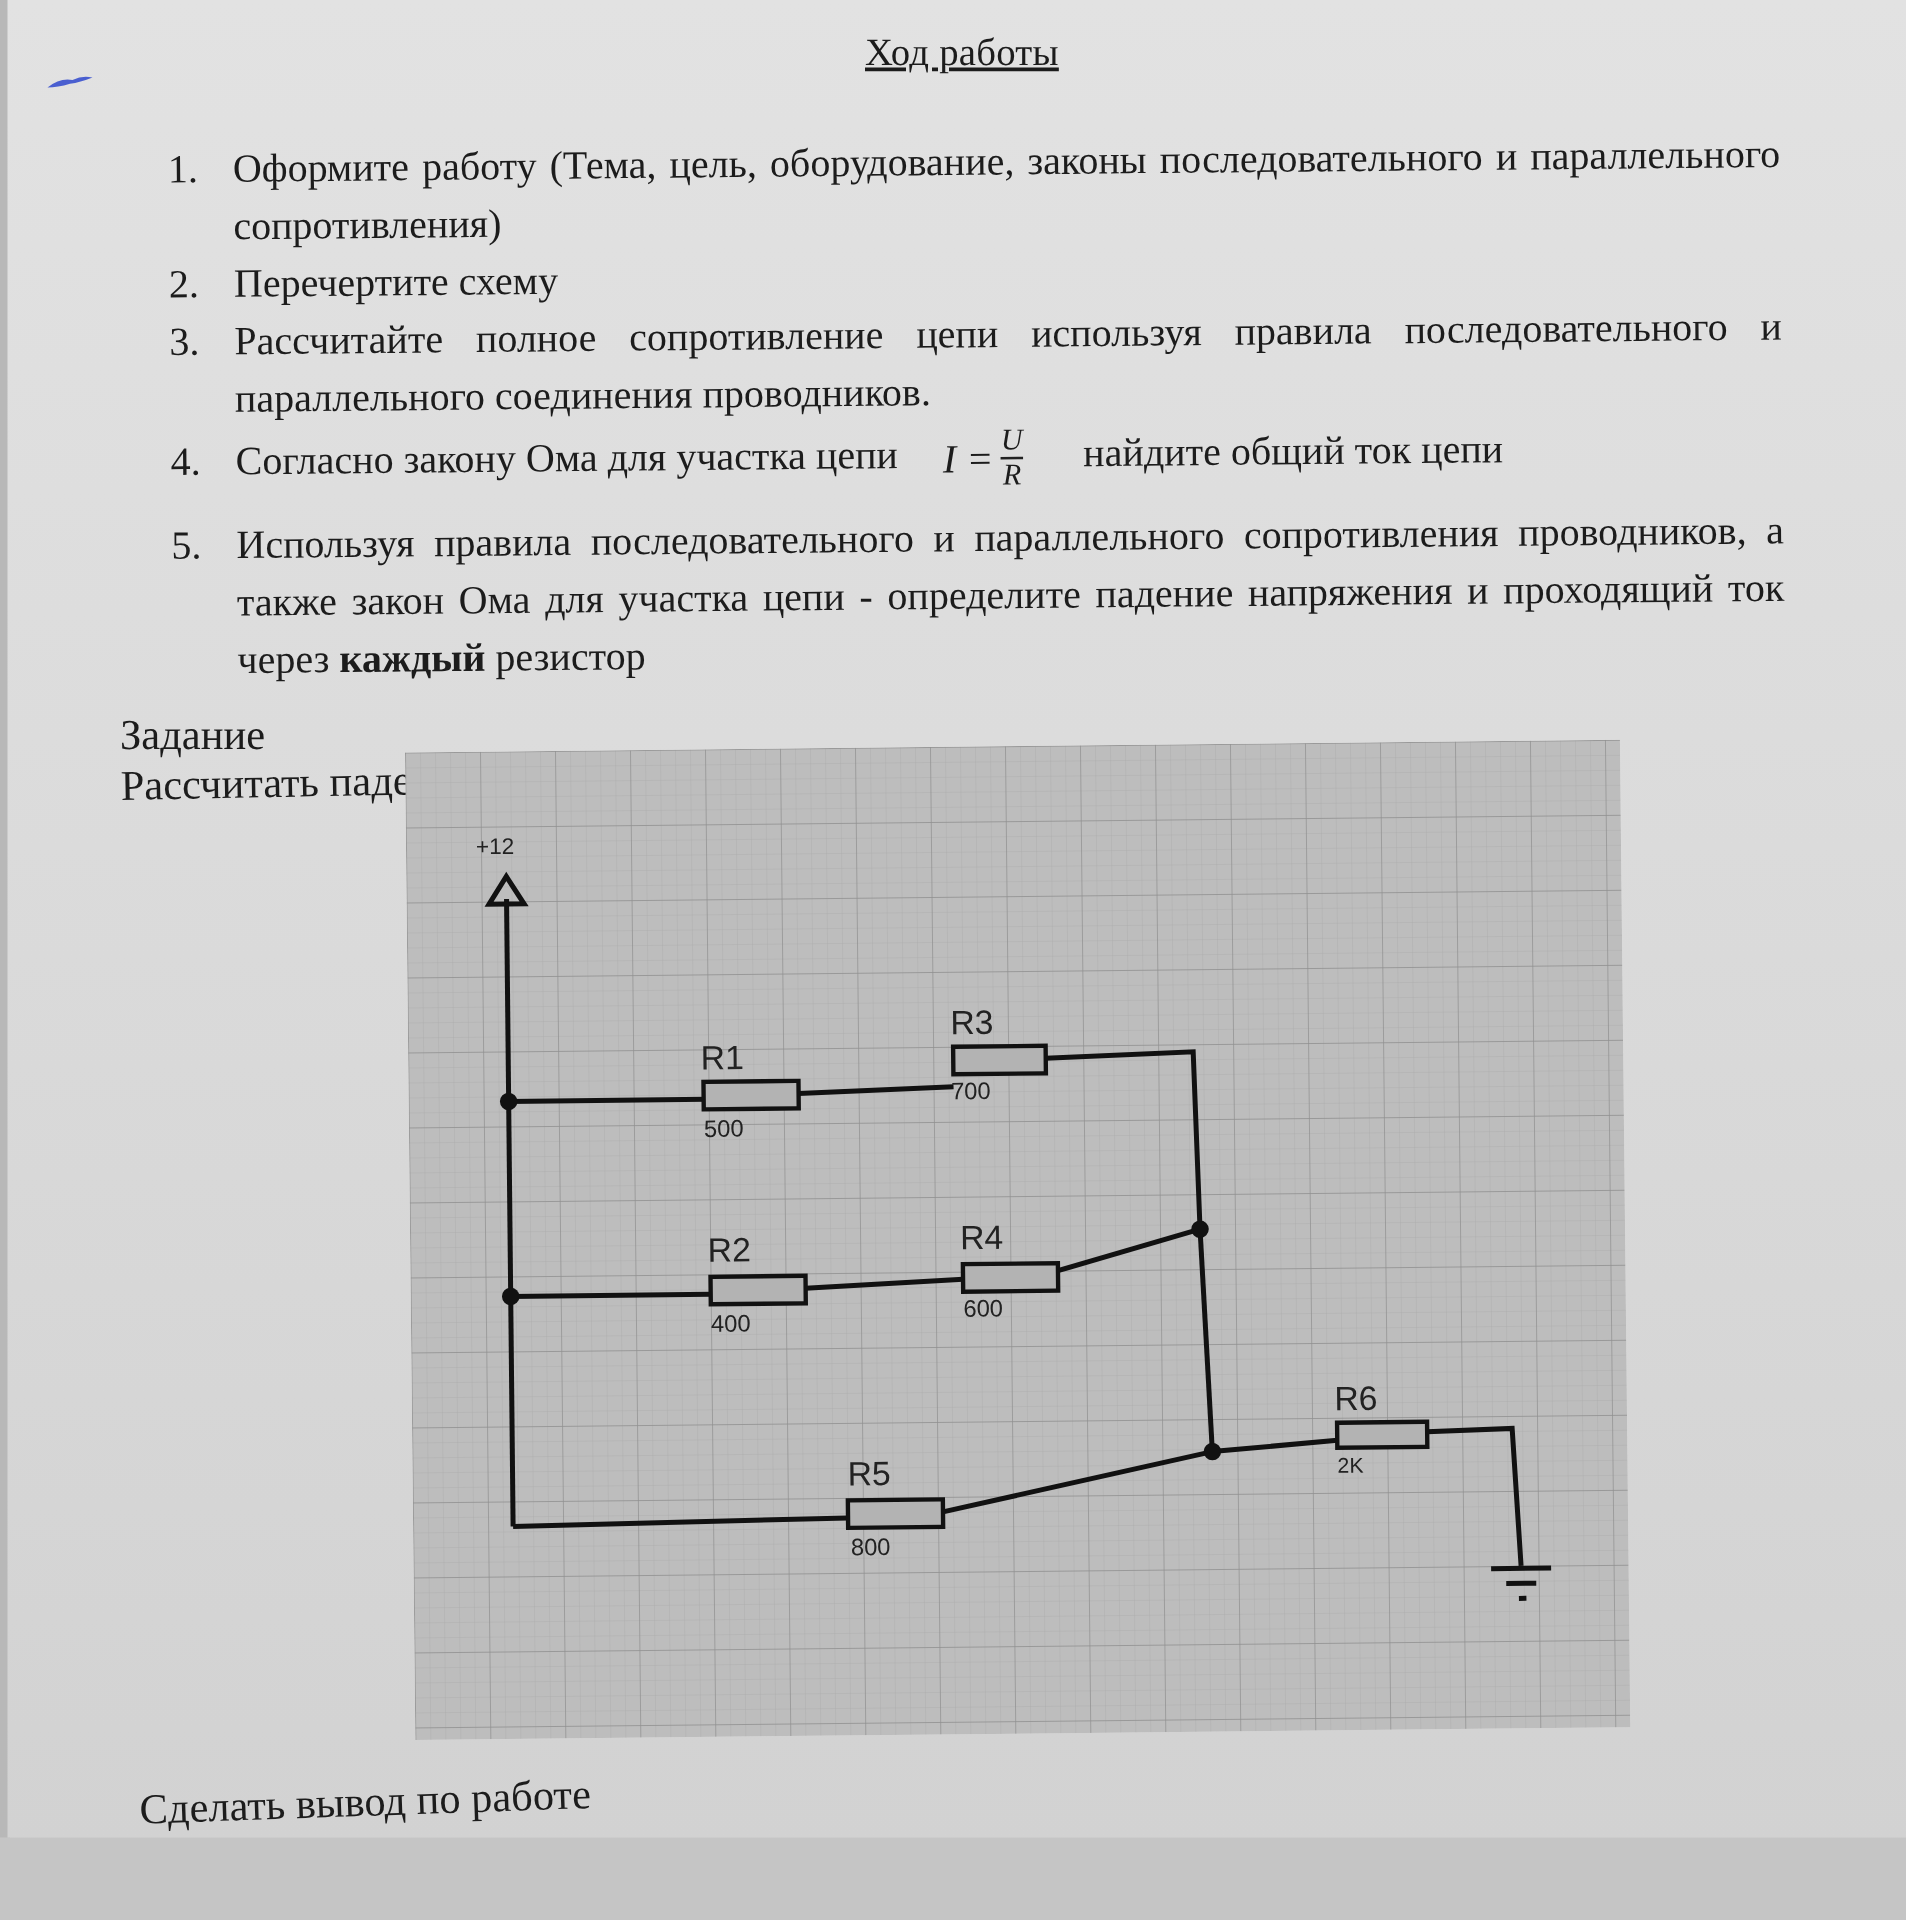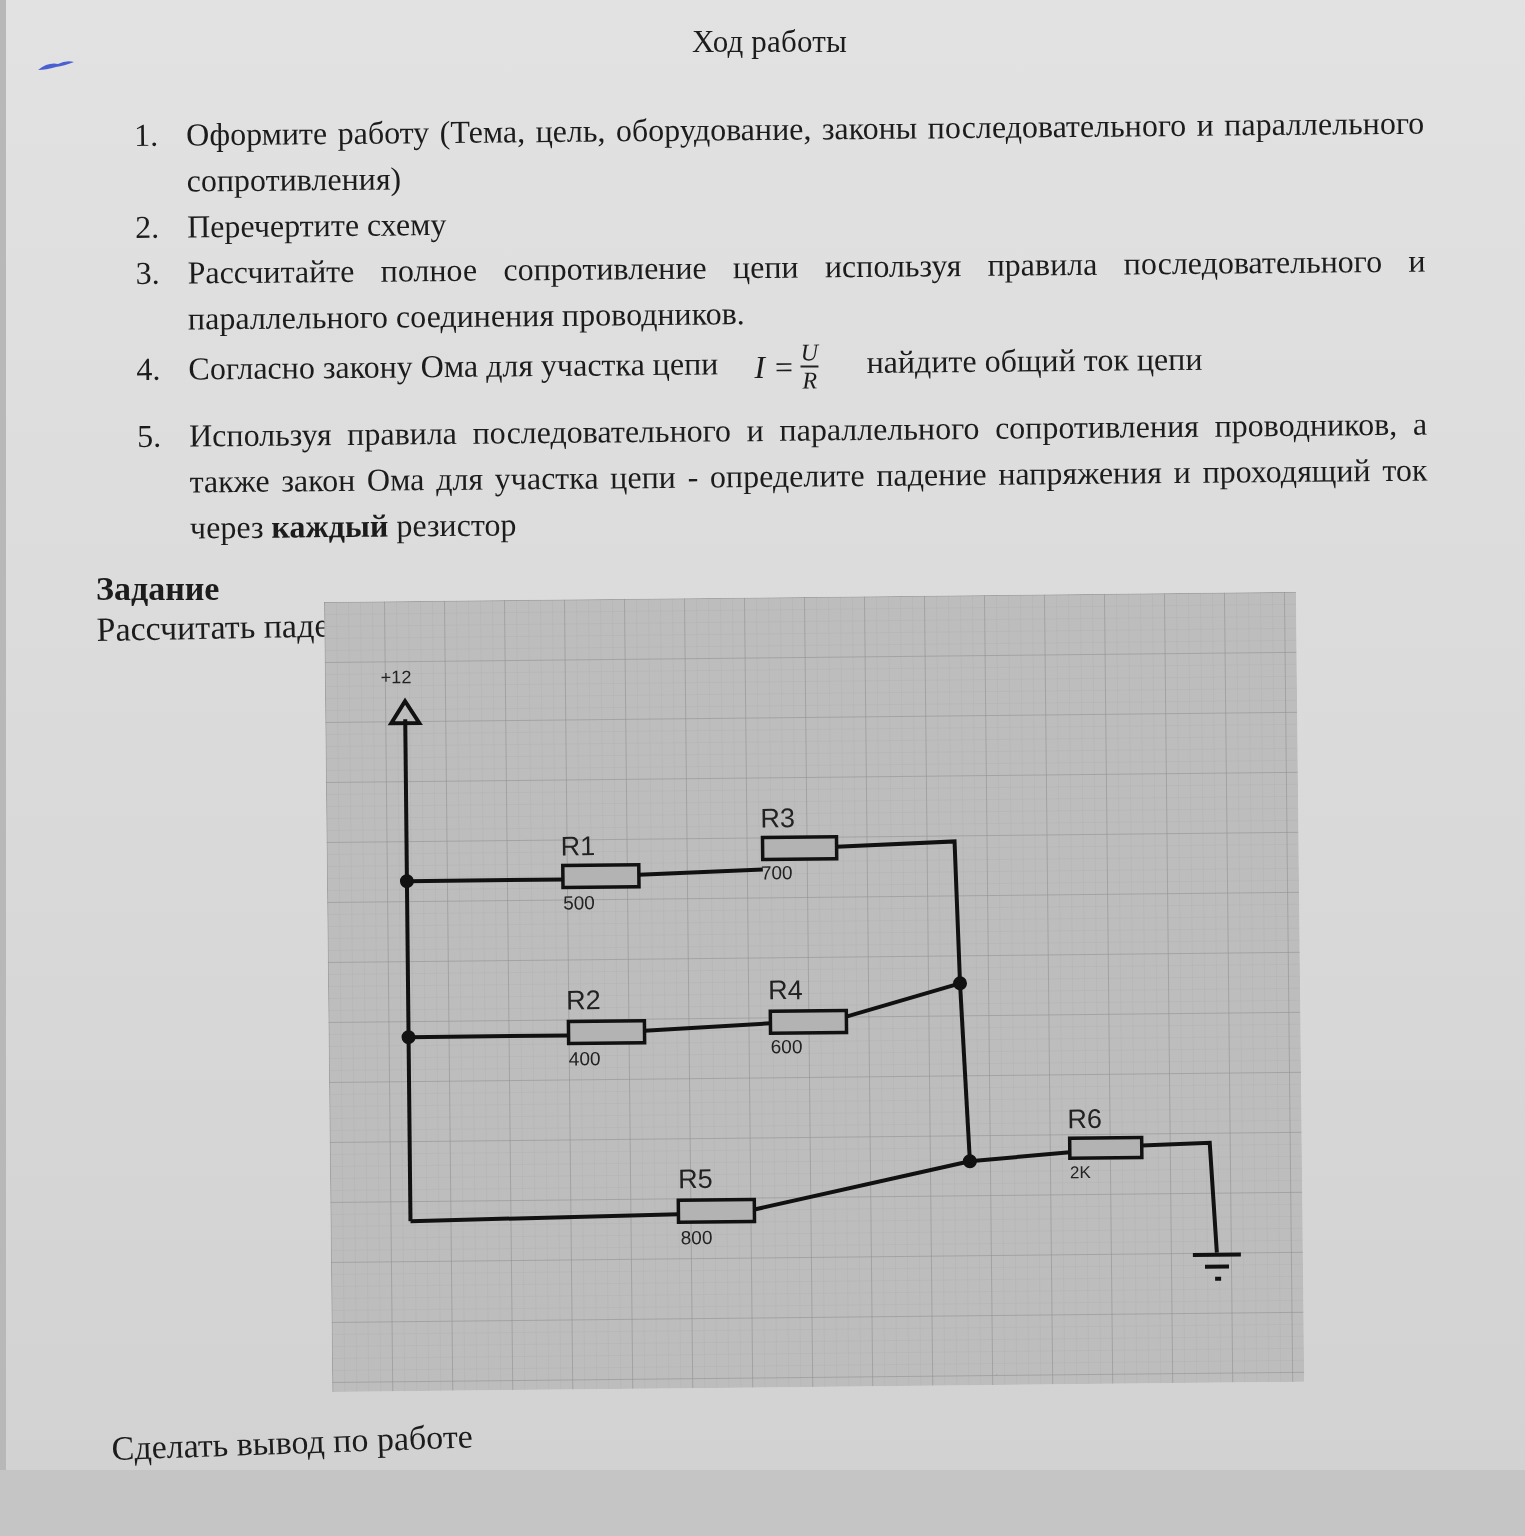--- a/index.html
+++ b/index.html
@@ -15,39 +15,39 @@
     background: linear-gradient(180deg, #e2e2e2 0%, #dcdcdc 40%, #d2d2d2 100%);
     transform-origin: 0 0;
   }
   .under-page {
     position: absolute; left: 0; top: 0; width: 8px; height: 1536px; background: #b8b8b8;
   }
   .pen-mark {
     position: absolute; left: 30px; top: 58px; width: 40px; height: 14px;
   }
   .title {
-    position: absolute; left: 686px; top: 24px; font-size: 31px; letter-spacing: 0.2px;
+    position: absolute; left: 686px; top: 24px; font-size: 31px; letter-spacing: 0.2px; text-decoration: underline;
   }
   ol.steps {
     position: absolute; left: 128px; top: 112px; width: 1290px; margin: 0; padding: 0;
     list-style: none; font-size: 32px; line-height: 46px;
     transform: rotate(-0.55deg); transform-origin: 0 0;
   }
   ol.steps li { display: flex; margin: 0; }
   ol.steps li .num { width: 52px; flex: none; }
   ol.steps li .txt { flex: 1; text-align: justify; }
   .formula {
     display: inline-flex; align-items: center; font-style: italic; margin: 0 40px 0 28px;
     vertical-align: middle;
   }
   .frac { display: inline-flex; flex-direction: column; align-items: center; font-size: 24px; line-height: 24px; margin-left: 6px; }
   .frac .bar { width: 18px; height: 2px; background: #222; margin: 1px 0; }
   b { font-weight: bold; }
   .task-head {
-    position: absolute; left: 90px; top: 570px; font-size: 34px; font-weight: bold;
+    position: absolute; left: 90px; top: 570px; font-size: 34px;
   }
   .task-body {
     position: absolute; left: 90px; top: 592px; font-size: 34px; line-height: 60px;
     transform: rotate(-1.1deg); transform-origin: 0 0; white-space: nowrap;
   }
   .schematic {
     position: absolute; left: 318px; top: 602px; width: 972px; height: 790px;
     transform: rotate(-0.6deg); transform-origin: 0 0;
   }
   .schematic svg { display: block; }

